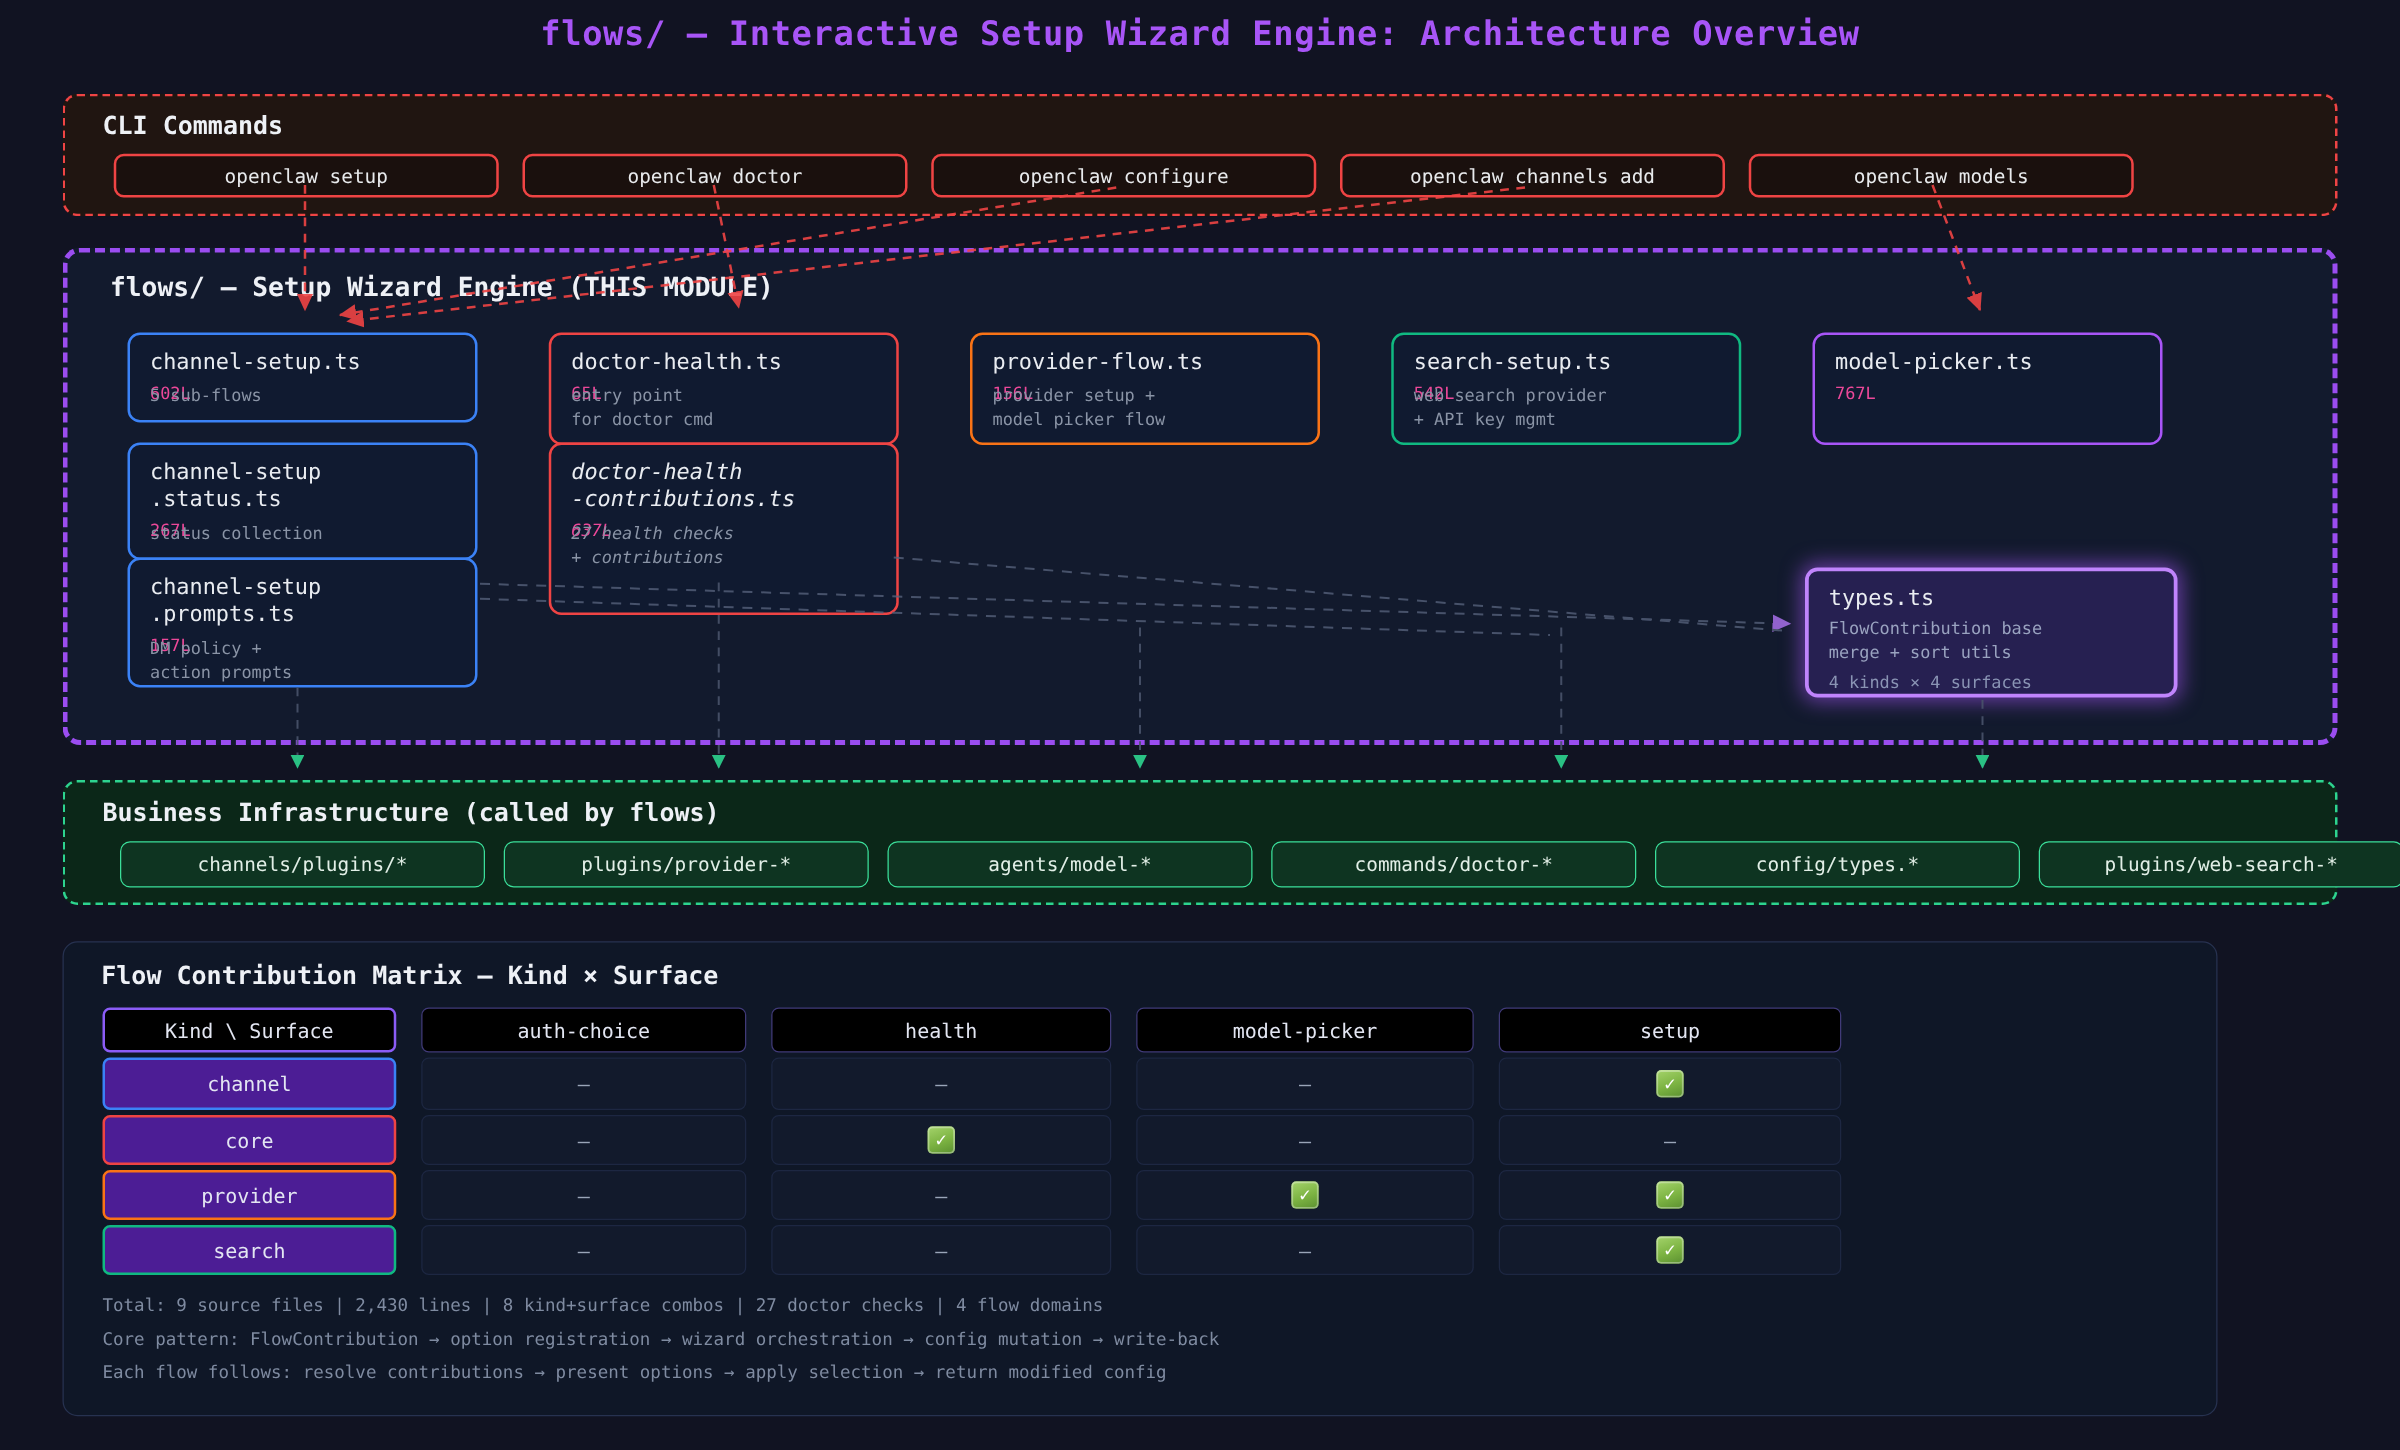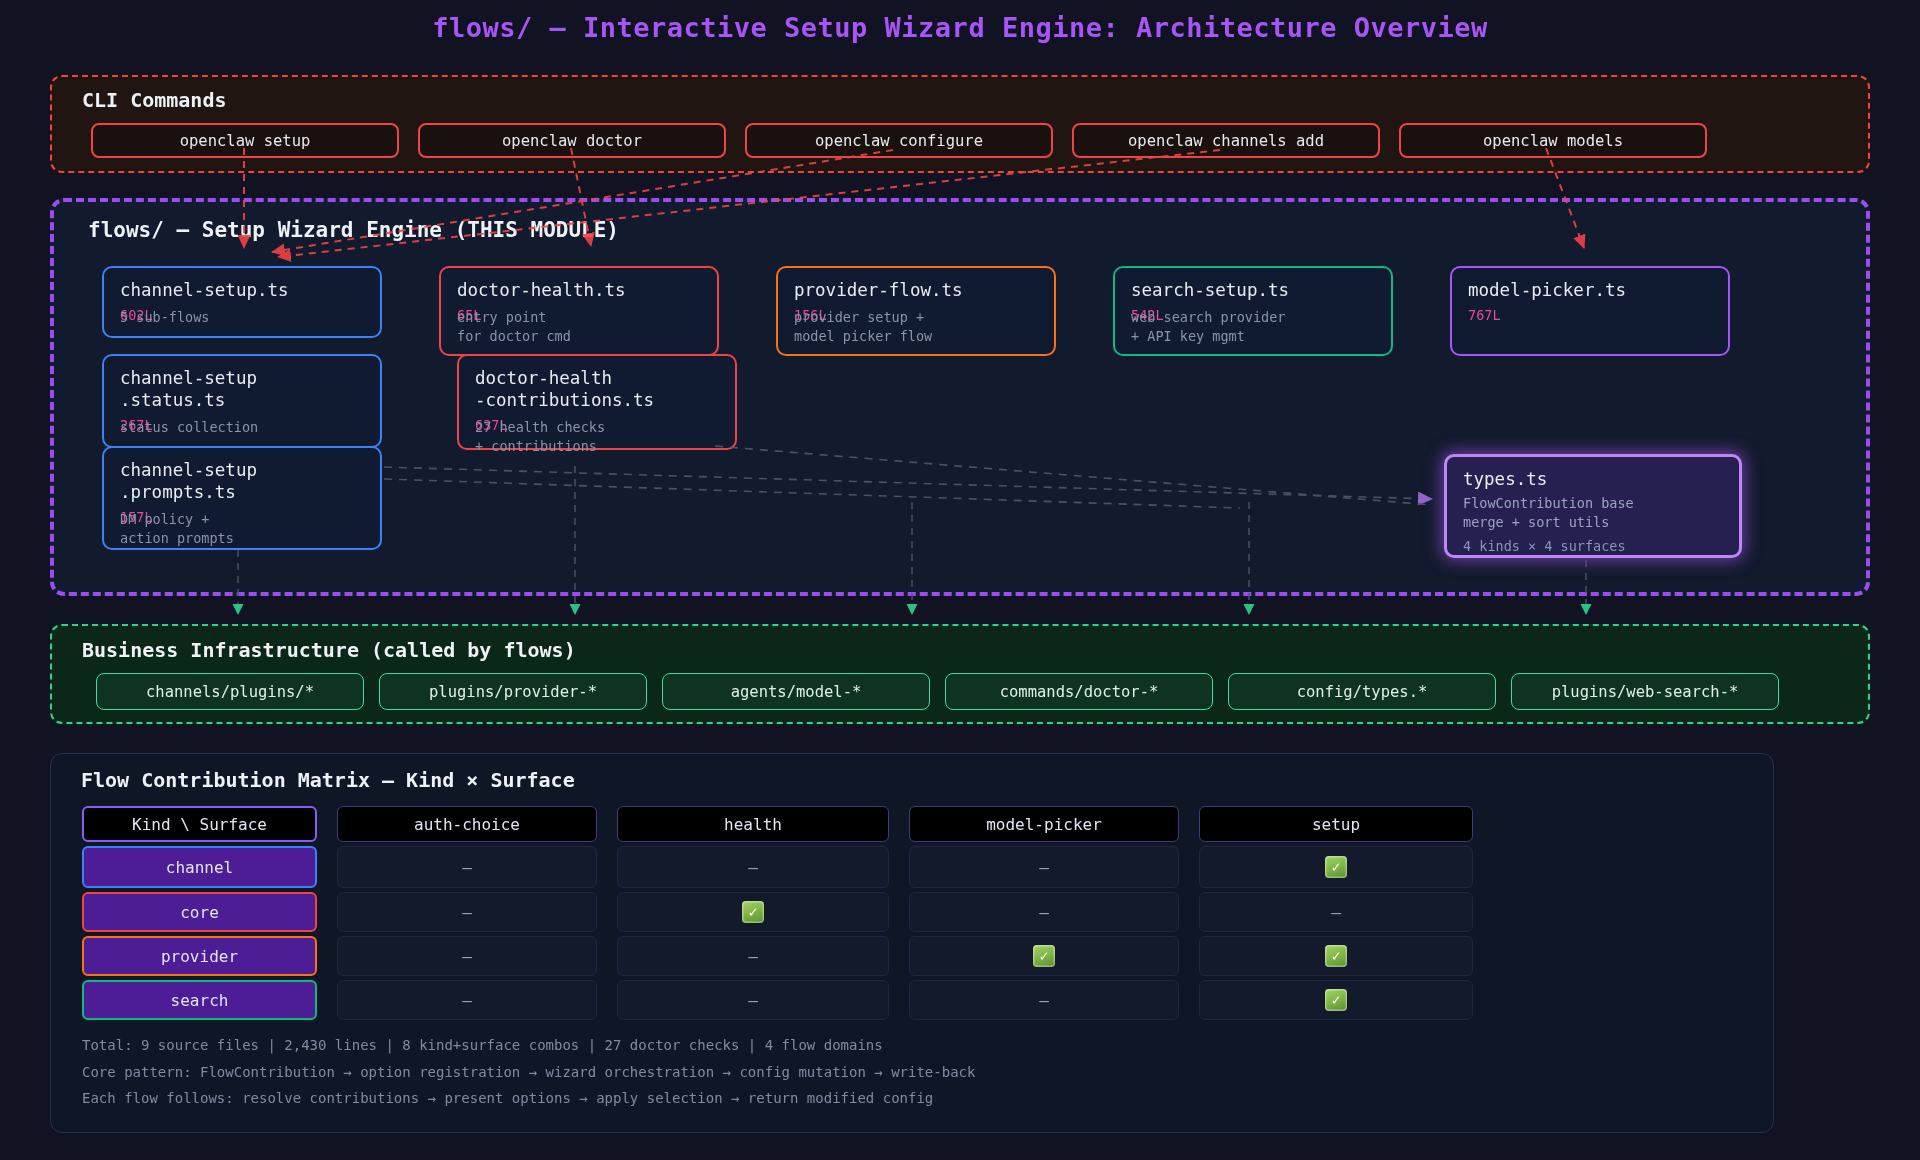--- a/index.html
+++ b/index.html
@@ -25,35 +25,35 @@
   #flows-panel .panel-title{left:34px;top:16px;font-size:21px;}
   .fbox{position:absolute;box-sizing:border-box;border:2.5px solid #3b82f6;border-radius:10px;
         background:#101a30;padding:11px 16px 8px 16px;}
   .fbox .fname{color:#e9ecf1;font-size:17.5px;white-space:pre-line;line-height:22px;}
   .fbox .loc{color:#ec4899;font-size:13.5px;margin-top:6px;margin-bottom:-15px;}
   .fbox .fdesc{color:#8a94a6;font-size:13.5px;white-space:pre-line;line-height:19px;}
   #fbox-0{left:48px;top:64px;width:280px;height:72px;}
   #fbox-1{left:48px;top:152px;width:280px;height:94px;}
   #fbox-2{left:48px;top:244px;width:280px;height:104px;}
   #fbox-3{left:385px;top:64px;width:280px;height:90px;}
-  #fbox-4{left:403px;top:152px;width:280px;height:96px;}
+  #fbox-4{left:385px;top:152px;width:280px;height:138px;font-style:italic;}
   #fbox-5{left:722px;top:64px;width:280px;height:90px;}
   #fbox-6{left:1059px;top:64px;width:280px;height:90px;}
   #fbox-7{left:1396px;top:64px;width:280px;height:90px;}
   #types-box{left:1390px;top:252px;width:298px;height:104px;background:#262051;
         border:3px solid #c084fc;box-shadow:0 0 16px 3px rgba(168,85,247,.55);}
   #types-box .fdesc{color:#9aa3c0;}
   #types-box .fdesc2{color:#8a94b4;font-size:13.5px;margin-top:5px;}
 
   
   #biz-panel{left:50px;top:624px;width:1820px;height:100px;background:#0b2718;
         border:2.5px dashed #2dd48f;border-radius:12px;}
   #biz-panel .panel-title{left:30px;top:12px;font-size:20px;}
   .biz-row{position:absolute;left:44px;top:47px;display:flex;gap:15px;}
-  .biz-btn{width:268px;height:37px;box-sizing:border-box;border:1.5px solid #3bdf9a;
+  .biz-btn{width:292px;height:37px;box-sizing:border-box;border:1.5px solid #3bdf9a;
         border-radius:8px;background:#0e3421;color:#e2efe7;font-size:15.5px;
         display:flex;align-items:center;justify-content:center;}
 
   
   #matrix-panel{left:50px;top:753px;width:1724px;height:380px;background:#0f1727;
         border:1.5px solid #273250;border-radius:12px;}
   #matrix-panel .panel-title{left:30px;top:14px;font-size:20px;}
   .m-grid{position:absolute;left:31px;top:52px;display:grid;
         grid-template-columns:235px 260px 272px 270px 274px;
         grid-template-rows:36px 42px 40px 40px 40px;gap:4px 20px;}

